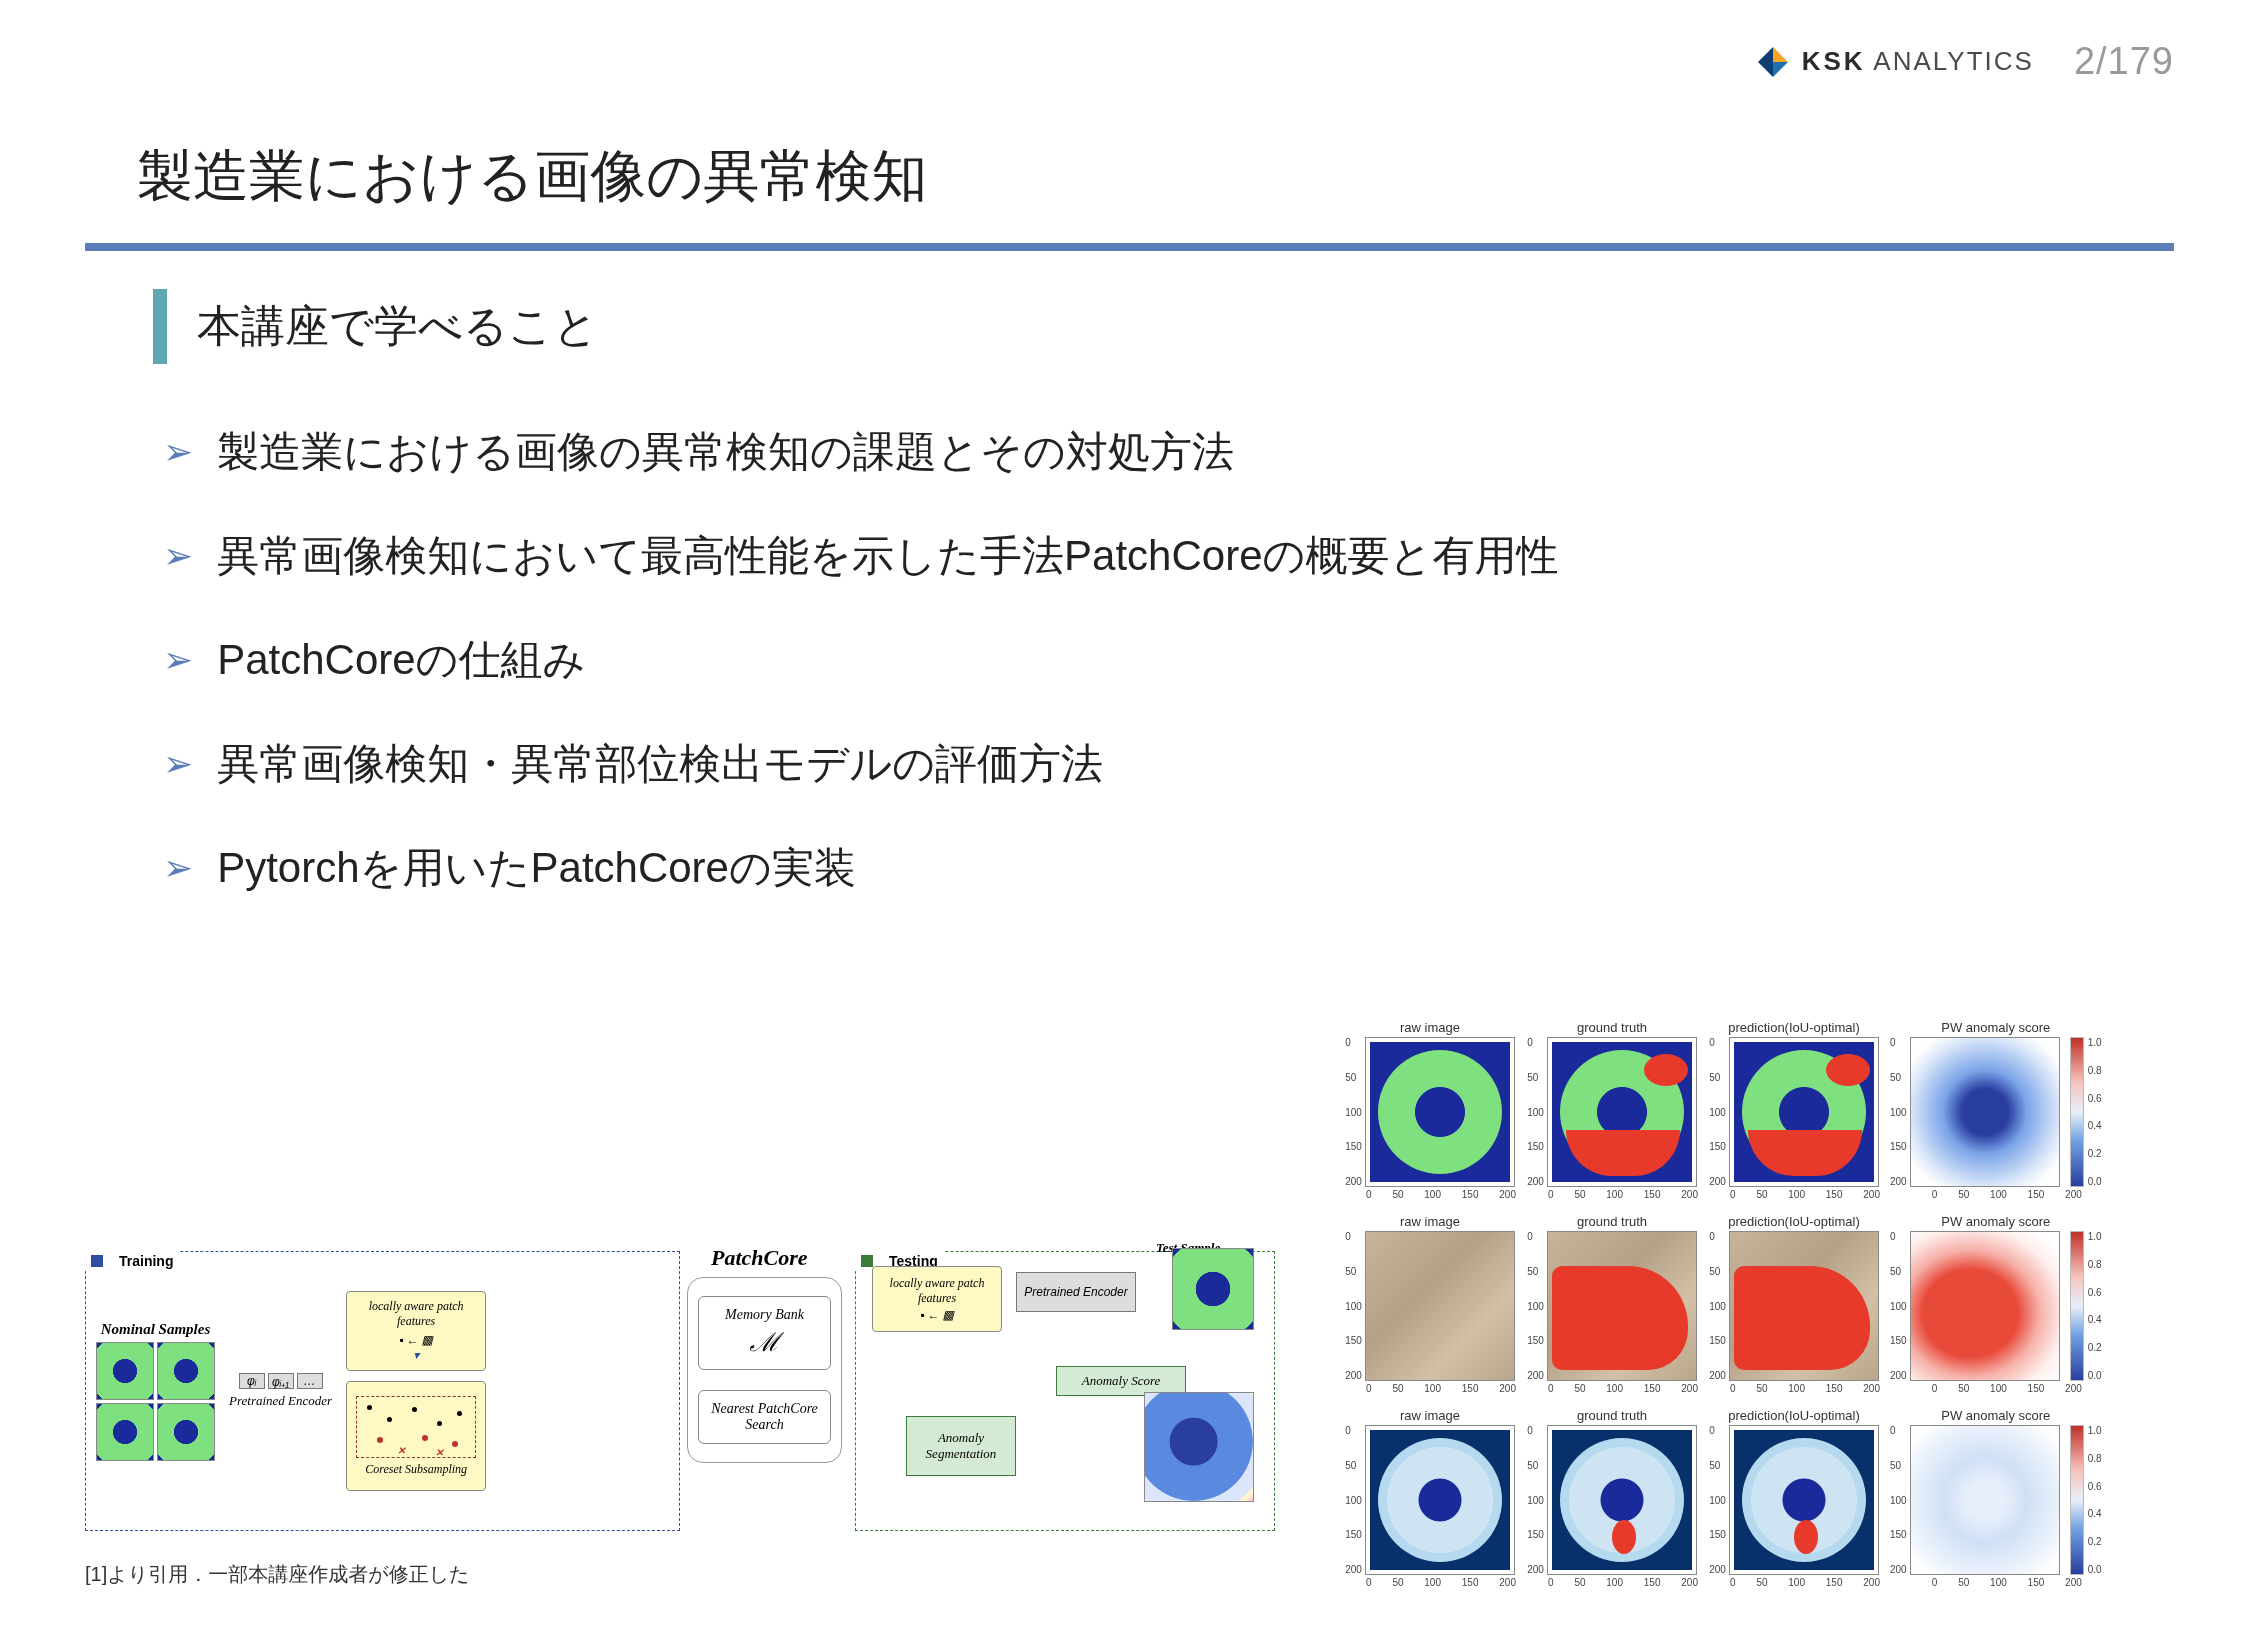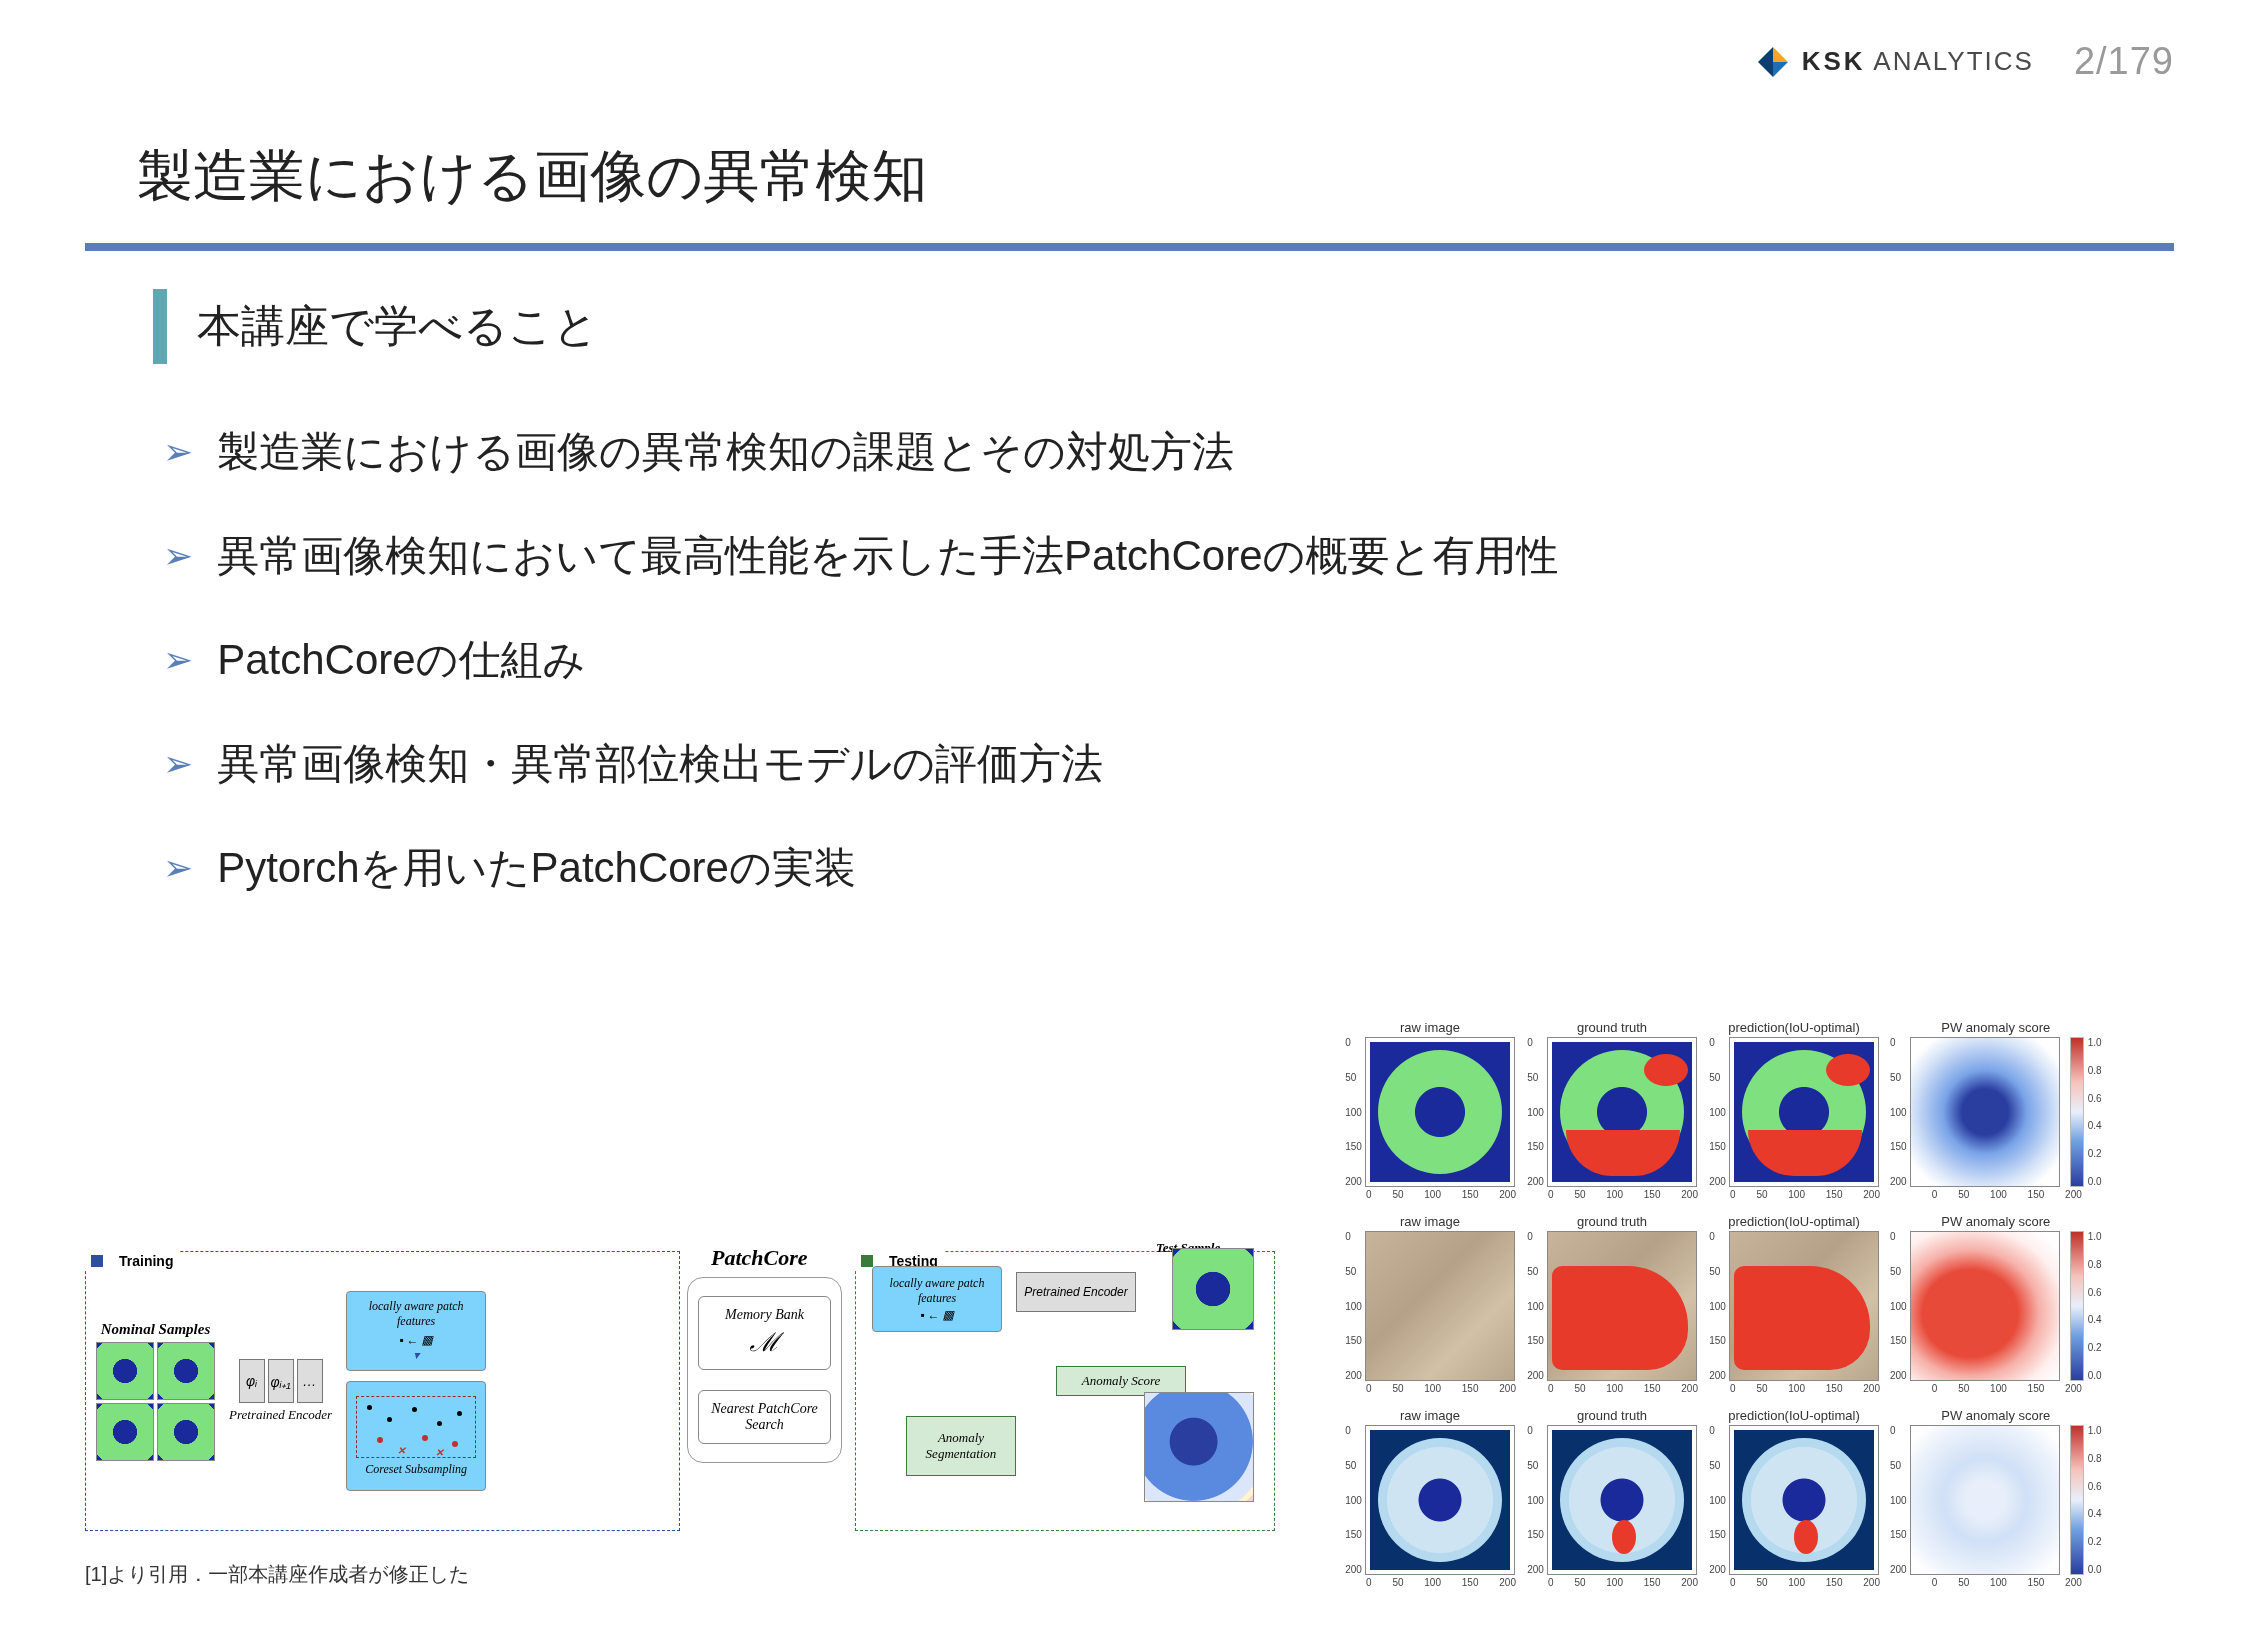--- a/index.html
+++ b/index.html
@@ -158,28 +158,28 @@
     grid-template-columns: 58px 58px;
     grid-template-rows: 58px 58px;
     gap: 3px;
   }
   .thumb {
     background: radial-gradient(circle at center, #1a2a9a 0 30%, #7ee07e 31% 90%, #1a2a9a 91% 100%);
     border: 1px solid #888;
   }
   .enc-row { display:flex; flex-direction:column; align-items:center; gap:4px;}
   .enc-boxes { display:flex; gap:3px;}
-  .enc-box { width:26px; height:44px; background:#ddd; border:1px solid #777; font-size:14px; display:flex; align-items:center; justify-content:center; font-style:italic;}
+  .enc-box { width:26px; height:16px; background:#ddd; border:1px solid #777; font-size:12px; display:flex; align-items:center; justify-content:center; font-style:italic;}
   .enc-label { font-style: italic; font-size: 13px; font-family: Georgia, serif; }
   .stack-col { display:flex; flex-direction:column; gap:10px; }
   .lap-box, .coreset-box {
     width: 140px; border:1px solid #888; border-radius:4px;
     display:flex; flex-direction:column; align-items:center; justify-content:center;
     font-size:12px; font-style:italic; font-family: Georgia, serif; text-align:center;
-    padding:6px; background:#7dd3fc;
+    padding:6px; background:#fef9c3;
   }
   .lap-box { height: 80px; }
   .coreset-box { height: 110px; position:relative; }
   .coreset-scatter {
     width: 120px; height: 62px; border:1px dashed #8a3030;
     margin-bottom: 4px; position: relative;
   }
   .dot { position:absolute; width:5px; height:5px; border-radius:50%; background:#000;}
   .rdot { background:#c03030; width:6px; height:6px;}
   .cross { position:absolute; color:#c03030; font-size:10px; font-weight:700;}

